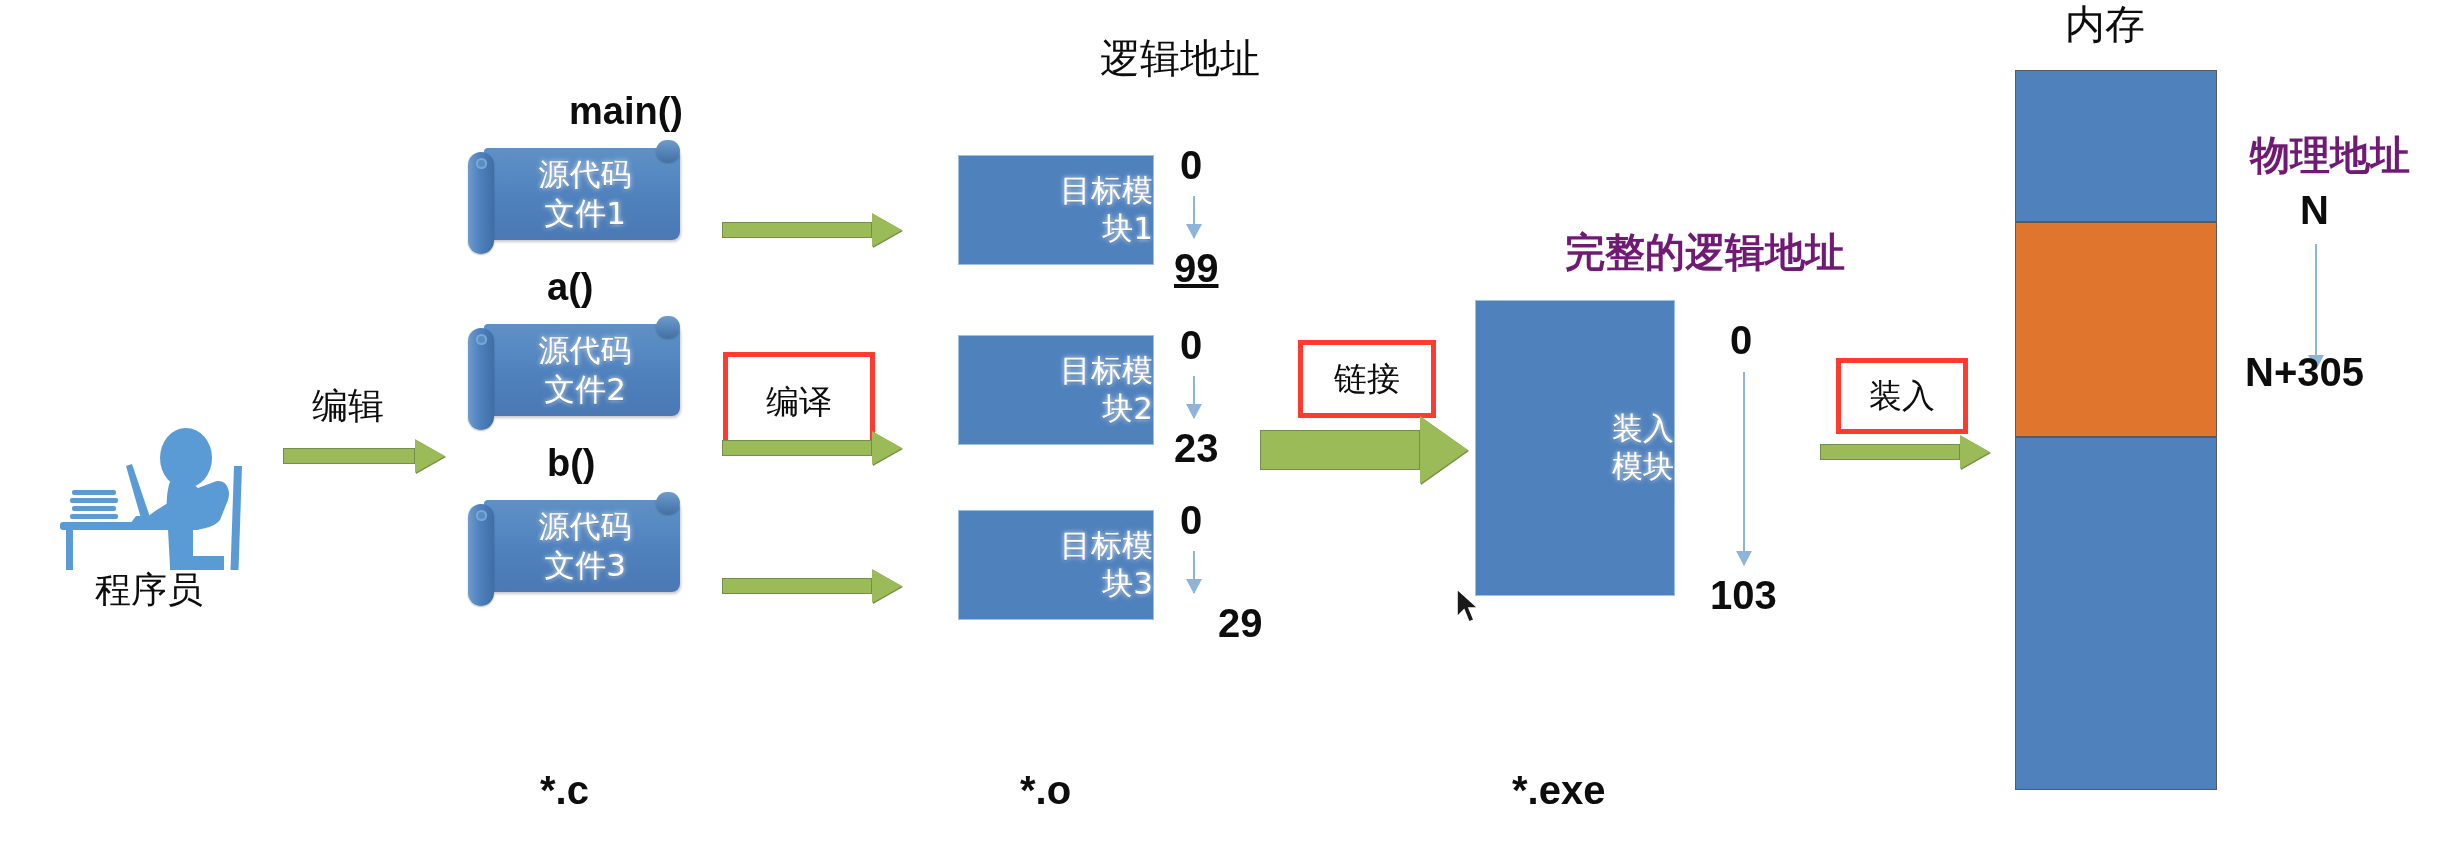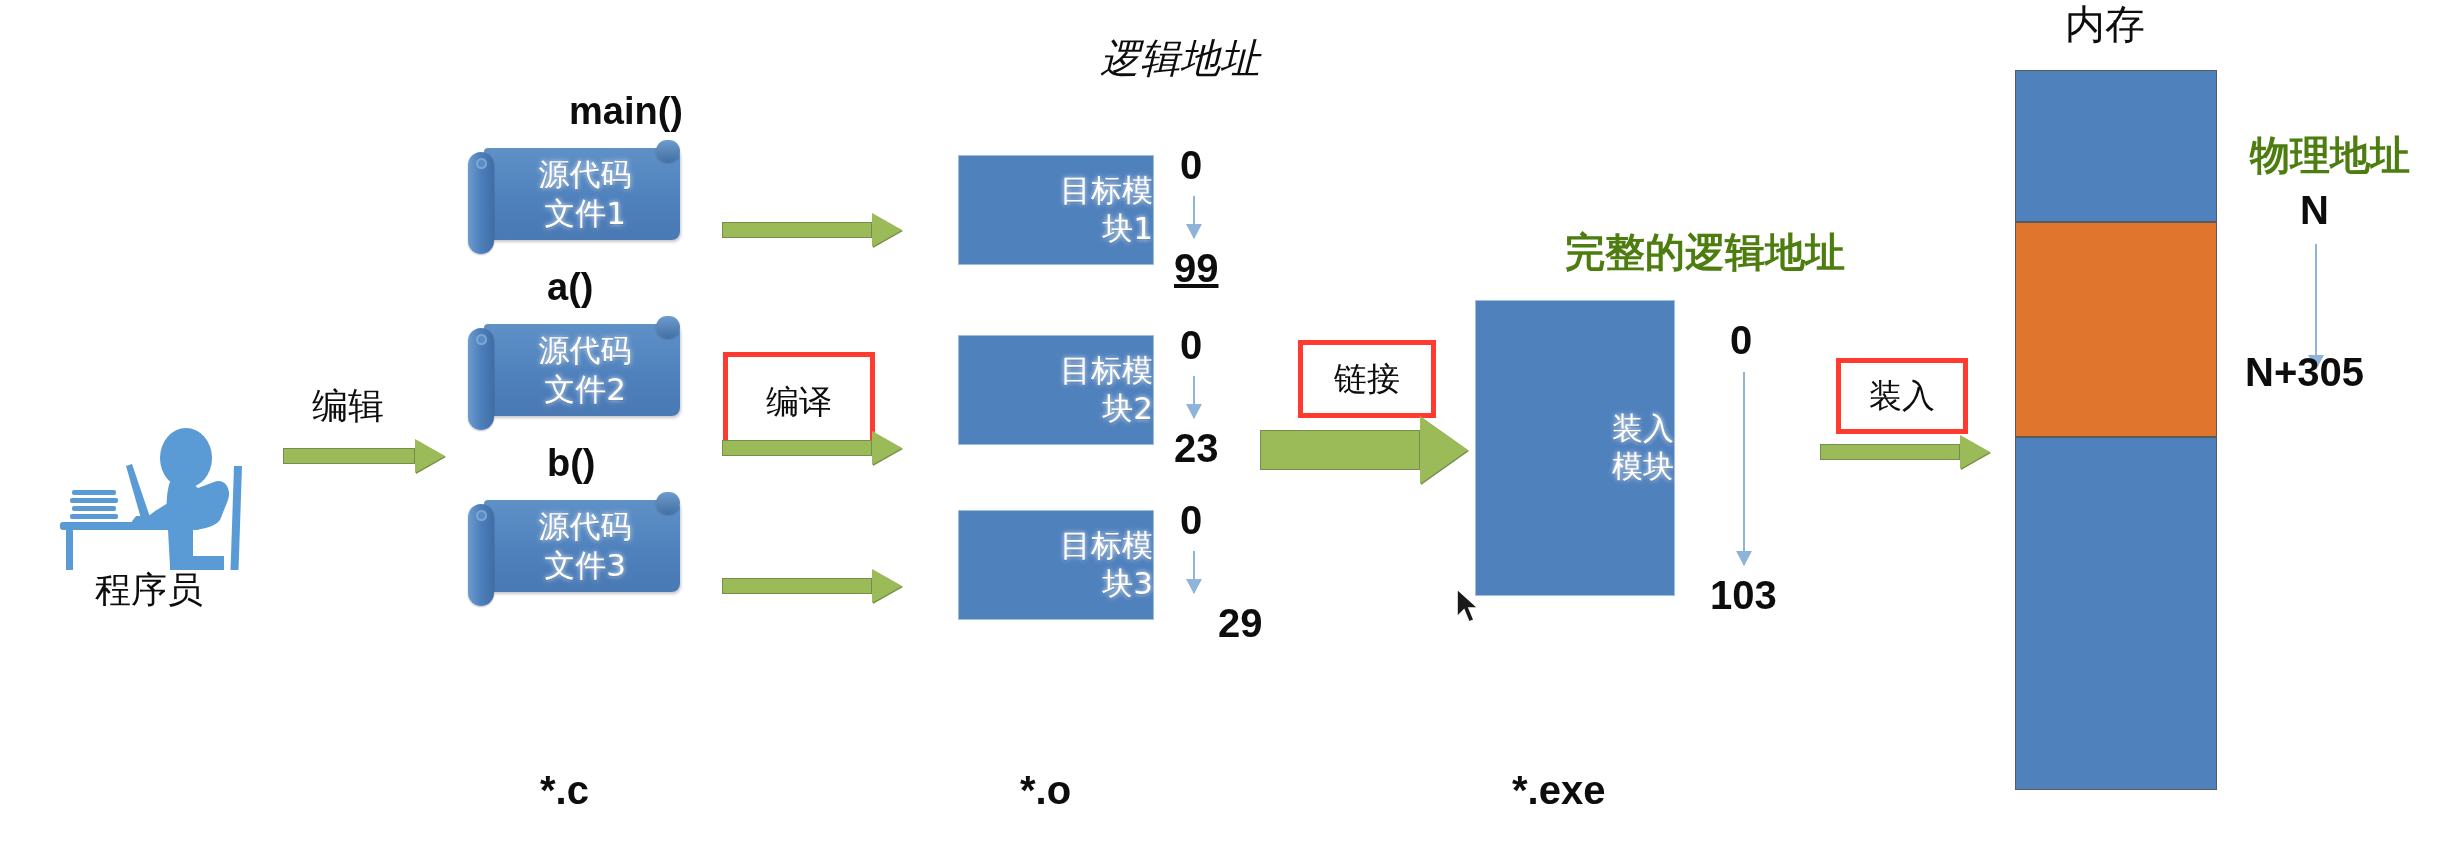--- a/index.html
+++ b/index.html
@@ -25,21 +25,21 @@
     color: #0d0d0d;
     font-weight: bold;
     white-space: nowrap;
     line-height: 1;
   }
   .cn {
     font-family: "DejaVu Sans", "Liberation Sans", sans-serif;
     font-weight: normal;
   }
   .red-text {
-    color: #4d7c0f;
+    color: #701a75;
     font-family: "DejaVu Sans", "Liberation Sans", sans-serif;
     font-weight: bold;
   }
 
   
   .scroll {
     position: absolute;
     width: 218px;
     height: 108px;
   }
@@ -266,21 +266,21 @@
     </div>
   </div>
 
   <div class="label" style="left:540px; top:770px; font-size:40px;">*.c</div>
 
   <div class="redbox" style="left:723px; top:352px; width:152px; height:100px;">编译</div>
   <div class="garrow thin" style="left:722px; top:222px; width:150px;"></div>
   <div class="garrow thin" style="left:722px; top:440px; width:150px;"></div>
   <div class="garrow thin" style="left:722px; top:578px; width:150px;"></div>
 
-  <div class="label cn" style="left:1100px; top:38px; font-size:40px;font-style:italic;">逻辑地址</div>
+  <div class="label cn" style="left:1100px; top:38px; font-size:40px;">逻辑地址</div>
 
   <div class="bluebox" style="left:958px; top:155px; width:196px; height:110px;">
     <span>目标模</span>
     <span>块1</span>
   </div>
   <div class="label" style="left:1180px; top:145px; font-size:40px;">0</div>
   <div class="darrow" style="left:1193px; top:196px; height:42px;"></div>
   <div class="label" style="left:1174px; top:248px; font-size:40px;text-decoration:underline;">99</div>
 
   <div class="bluebox" style="left:958px; top:335px; width:196px; height:110px;">

